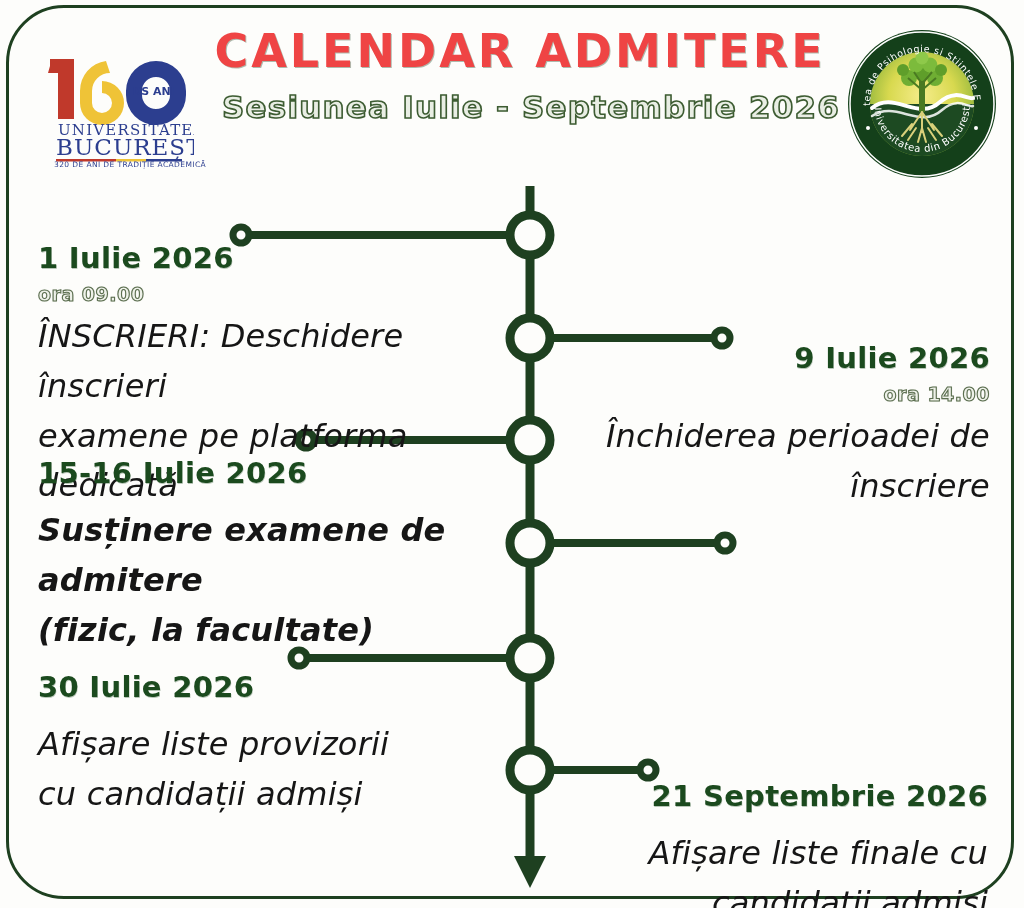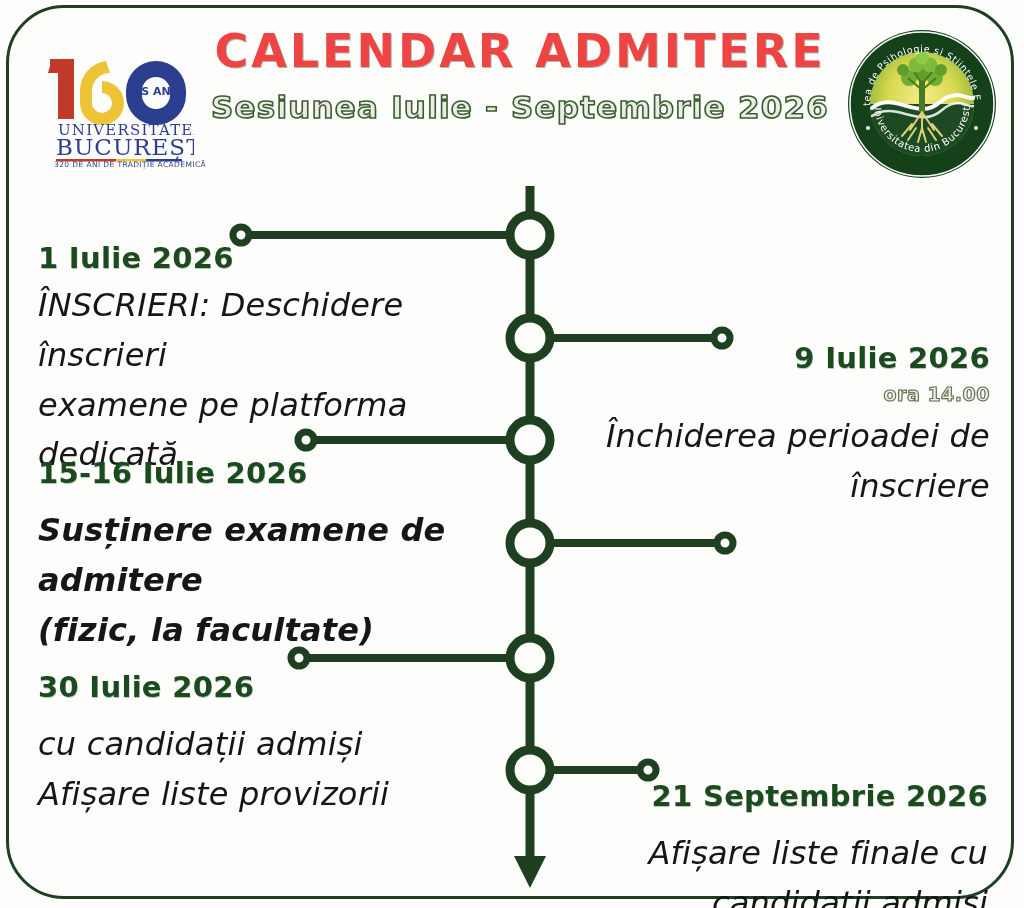--- a/index.html
+++ b/index.html
@@ -59,20 +59,21 @@
   #subtitle {
     margin: 18px 0 0 0;
     font-family: "DejaVu Sans", sans-serif;
     font-size: 31px;
     font-weight: bold;
     letter-spacing: 1.2px;
     line-height: 1;
     color: #e9eee4;
     -webkit-text-stroke: 1.6px #3d5c32;
     text-shadow: 0 0 1px #3d5c32;
+    text-align: right;
   }
 
   
   #ub-logo {
     position: absolute;
     left: 44px;
     top: 33px;
     width: 150px;
     height: 130px;
   }
@@ -250,20 +251,21 @@
       <circle cx="722" cy="338" r="8"></circle>
       <circle cx="306" cy="440" r="8"></circle>
       <circle cx="725" cy="543" r="8"></circle>
       <circle cx="299" cy="658" r="8"></circle>
       <circle cx="648" cy="770" r="8"></circle>
     </g>
   </svg>
 
   <div class="event align-left" id="ev1" style="left:38px; top:206px; width:450px;">
     <div class="event-date">1 Iulie 2026</div>
+    <div class="event-time">ora 09.00</div>
     <div class="event-desc">
       <div>ÎNSCRIERI: Deschidere înscrieri</div>
       <div>examene pe platforma dedicată</div>
     </div>
   </div>
 
   <div class="event align-right" id="ev2" style="left:530px; top:306px; width:460px;">
     <div class="event-date">9 Iulie 2026</div>
     <div class="event-time">ora 14.00</div>
     <div class="event-desc">
@@ -275,22 +277,22 @@
     <div class="event-date">15-16 Iulie 2026</div>
     <div class="event-desc" style="margin-top:18px;font-weight:bold;">
       <div>Susținere examene de admitere</div>
       <div>(fizic, la facultate)</div>
     </div>
   </div>
 
   <div class="event align-left" id="ev4" style="left:38px; top:635px; width:460px;">
     <div class="event-date">30 Iulie 2026</div>
     <div class="event-desc" style="margin-top:18px;">
+      <div>Afișare liste provizorii</div>
       <div>cu candidații admiși</div>
-      <div>Afișare liste provizorii</div>
     </div>
   </div>
 
   <div class="event align-right" id="ev5" style="left:520px; top:744px; width:468px;">
     <div class="event-date">21 Septembrie 2026</div>
     <div class="event-desc" style="margin-top:18px;">
       <div>Afișare liste finale cu</div>
       <div>candidații admiși (buget/taxă)</div>
     </div>
   </div>

